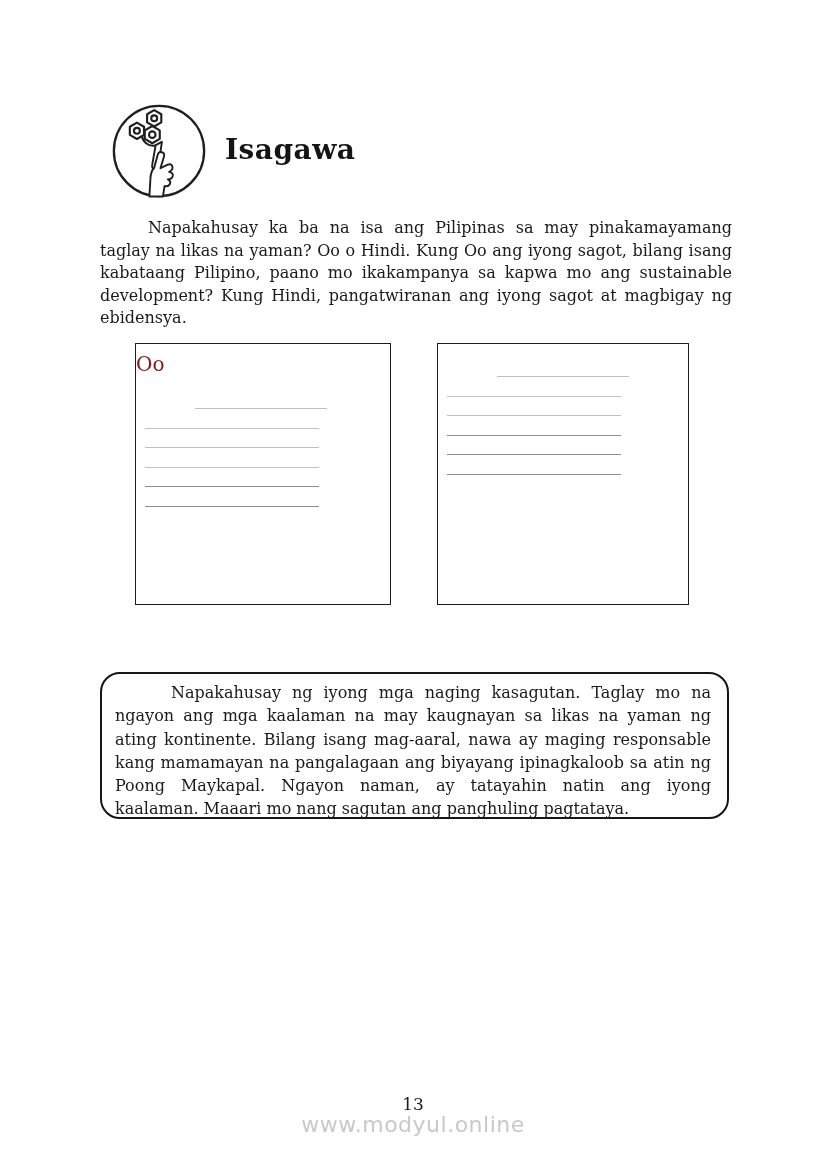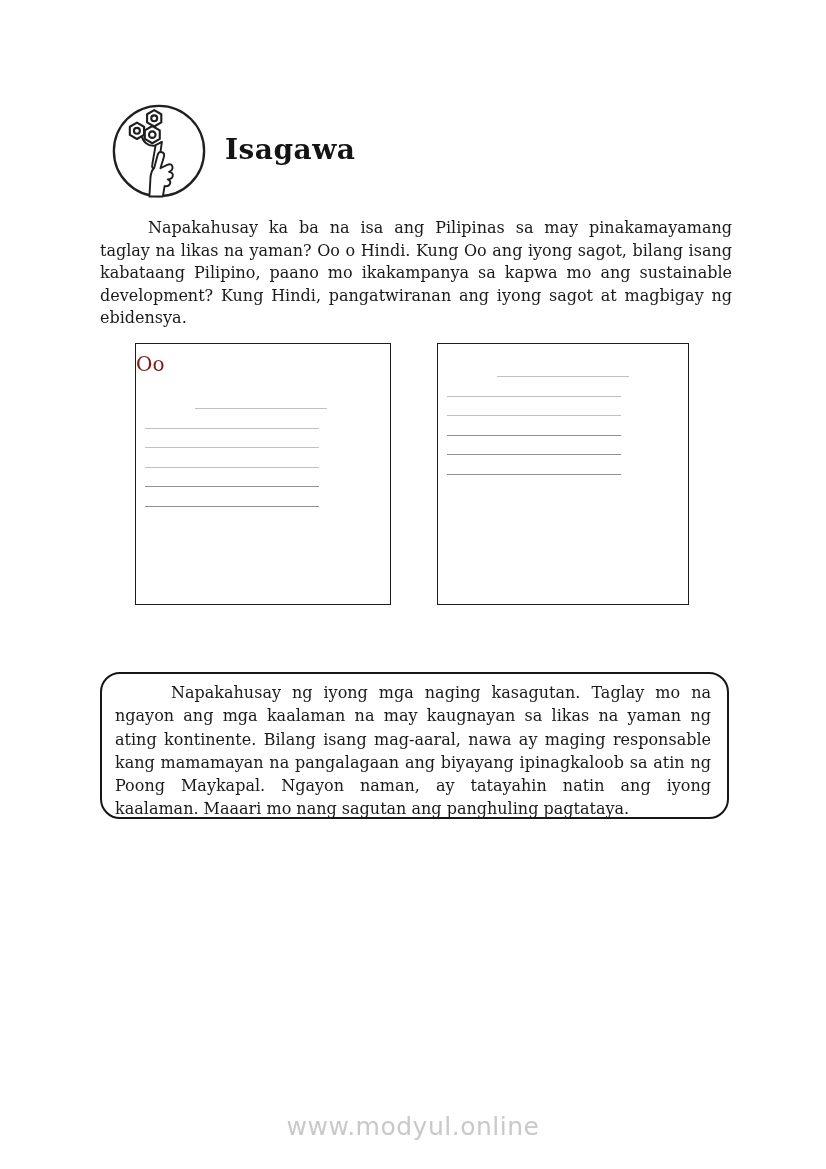--- a/index.html
+++ b/index.html
@@ -53,21 +53,21 @@
     margin:7px 16px 0 13px;
     font-size:16px; line-height:23.3px;
     text-align:justify; text-indent:56px;
   }
   .page-number {
     position:absolute; top:1094px; left:0; width:100%;
     text-align:center; font-size:17px; color:#1a1a1a;
   }
   .watermark {
     position:absolute; top:1112px; left:0; width:100%;
-    text-align:center; font-size:25px; letter-spacing:0.5px;
+    text-align:center; font-size:22px; letter-spacing:0.5px;
     color:#c9c9c9; font-family:"DejaVu Sans", sans-serif;
   }
 </style>
 </head>
 <body>
 
 <div class="page">
 
   <div class="icon-wrap">
     <svg viewBox="0 0 100 100" xmlns="http://www.w3.org/2000/svg">
@@ -116,15 +116,16 @@
         <div class="blank-line dark">_____________________________</div>
         <div class="blank-line dark">_____________________________</div>
         <div class="blank-line dark">_____________________________</div>
       </div>
   </div>
 
   <div class="feedback-box">
     <p class="feedback-par">Napakahusay ng iyong mga naging kasagutan. Taglay mo na ngayon ang mga kaalaman na may kaugnayan sa likas na yaman ng ating kontinente. Bilang isang mag-aaral, nawa ay maging responsable kang mamamayan na pangalagaan ang biyayang ipinagkaloob sa atin ng Poong Maykapal. Ngayon naman, ay tatayahin natin ang iyong kaalaman. Maaari mo nang sagutan ang panghuling pagtataya.</p>
   </div>
 
+  <div class="page-number">13</div>
   <div class="watermark">www.modyul.online</div>
 
 </div>
 
 </body></html>

